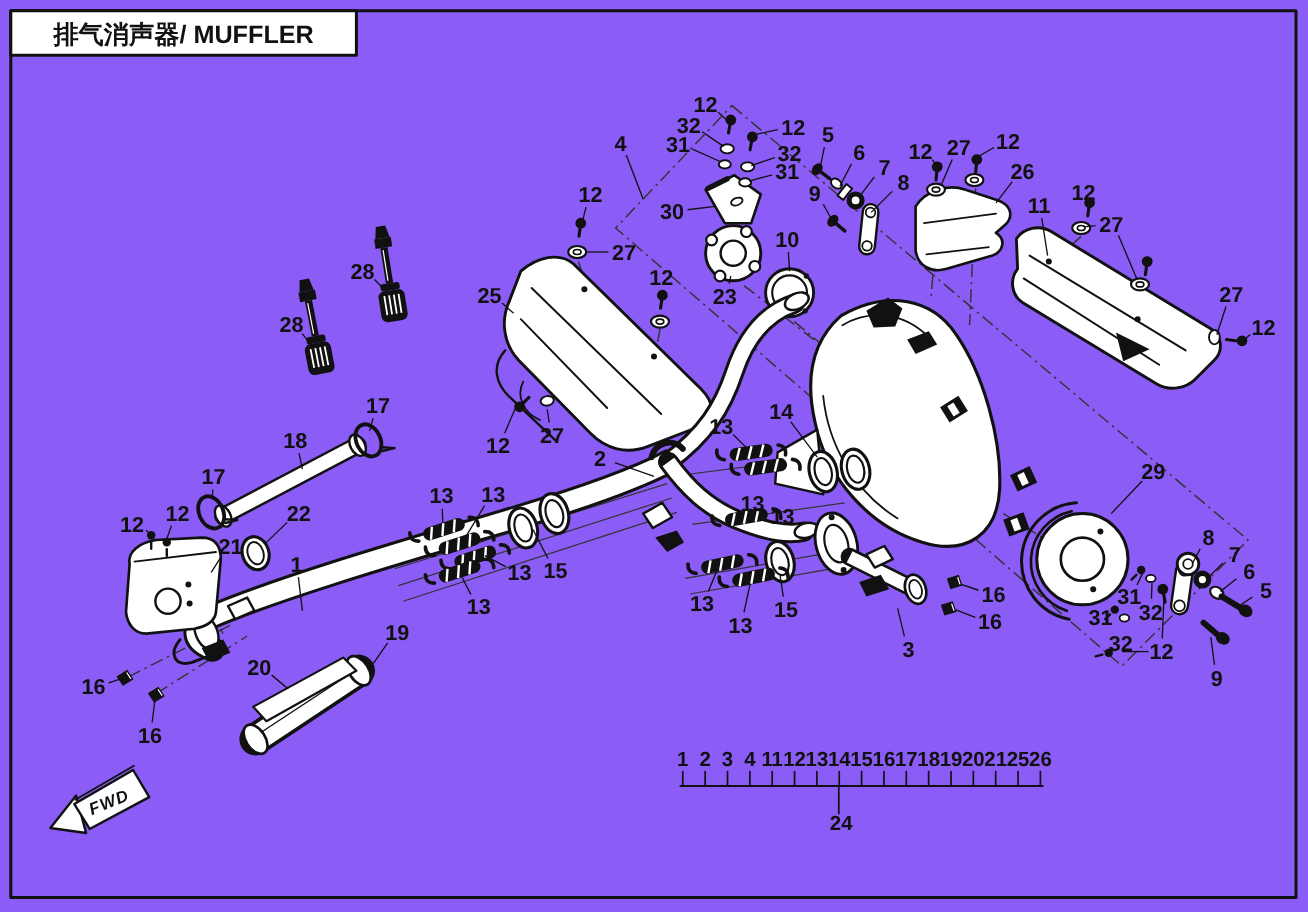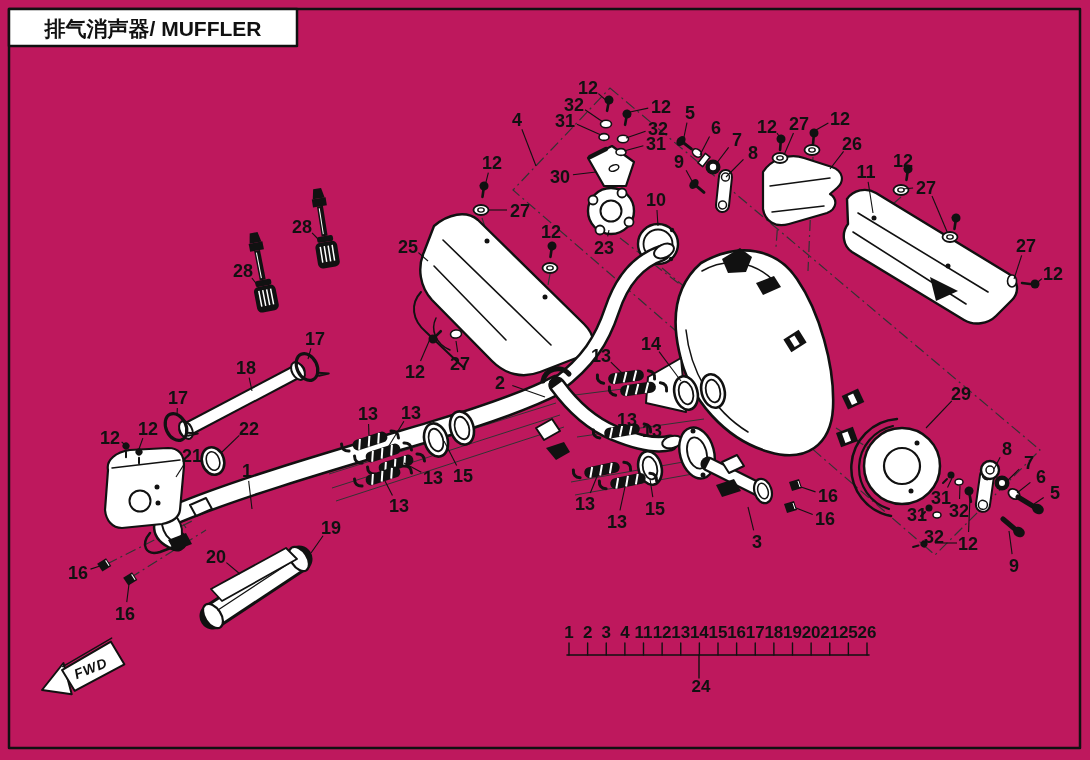--- a/index.html
+++ b/index.html
@@ -1,16 +1,16 @@
 <!DOCTYPE html>
 <html><head>
 <meta charset="utf-8">
 <style>
   html,body{margin:0;padding:0;background:#fff;}
-  #page{position:relative;width:1090px;height:760px;background:#be185d;overflow:hidden;
+  #page{position:relative;width:1090px;height:760px;background:#8b5cf6;overflow:hidden;
         font-family:"Liberation Sans",sans-serif;}
   svg{position:absolute;left:0;top:0;}
   svg .callout{font:bold 18px "Liberation Sans",sans-serif;fill:#111;stroke:none;text-anchor:middle;}
   svg .scale-num{font:bold 17px "Liberation Sans",sans-serif;fill:#111;stroke:none;text-anchor:middle;}
   svg .title-text{font:bold 21px "Liberation Sans",sans-serif;fill:#111;stroke:none;text-anchor:middle;}
   svg .fwd-text{font:italic bold 14px "Liberation Sans",sans-serif;fill:#111;stroke:none;letter-spacing:1px;}
   svg .leader{stroke:#111;stroke-width:1.1;fill:none;}
   svg .dashdot{stroke:#333;stroke-width:1.2;fill:none;stroke-dasharray:11 4 2 4;}
   svg .axis{stroke:#333;stroke-width:1;fill:none;}
   svg .ln{stroke:#111;fill:none;stroke-linecap:round;stroke-linejoin:round;}

